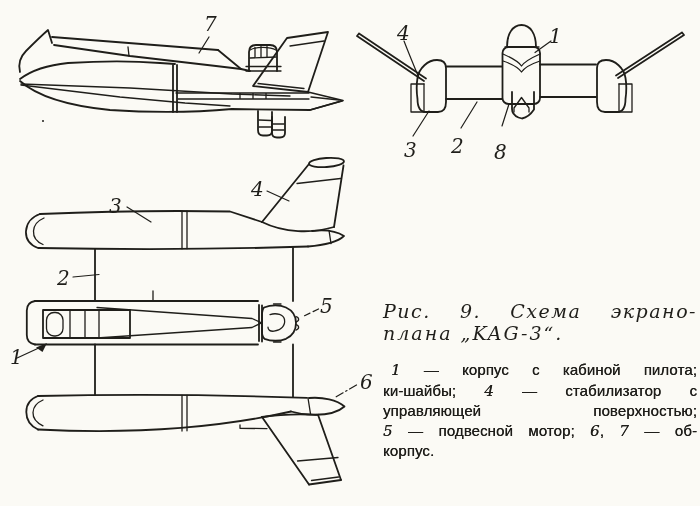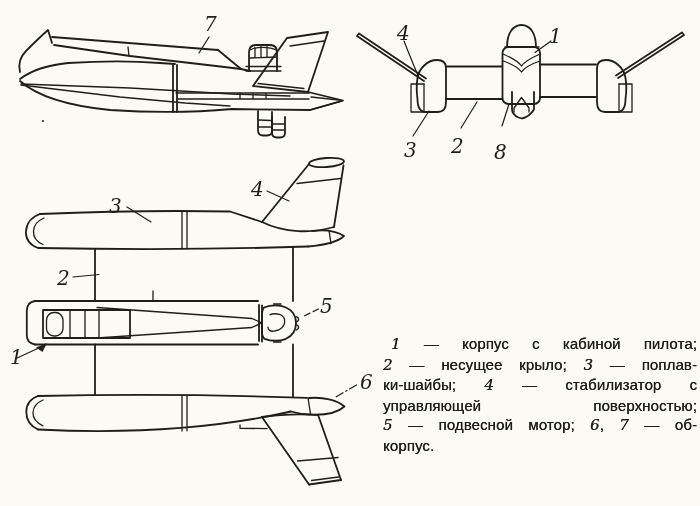--- a/index.html
+++ b/index.html
@@ -15,21 +15,21 @@
   .ink .dashdot { stroke-dasharray:8 3 1.5 3; }
   .ink .fill-ink { fill:var(--ink); stroke:none; }
   .fig-num { font:italic 20px "DejaVu Serif", serif; fill:var(--ink); }
   #side-view  { left:0;   top:0;   width:352px; height:160px; }
   #front-view { left:350px; top:0; width:350px; height:165px; }
   #top-view   { left:0; top:152px; width:398px; height:354px; }
   .caption { position:absolute; left:383px; top:301px; width:314px; color:var(--ink); }
   .cap-title { font:italic 19px/21.5px "DejaVu Serif", serif; }
   .cap-title-line.justify-last { text-align:justify; text-align-last:justify; letter-spacing:1.5px; }
   .cap-title-line.plain { letter-spacing:2px; }
-  .legend { margin-top:33px; font:15px/19.6px "Liberation Sans", sans-serif; letter-spacing:.1px;
+  .legend { margin-top:16px; font:15px/19.6px "Liberation Sans", sans-serif; letter-spacing:.1px;
             text-shadow:.25px 0 0 currentColor; }
   .legend-line { text-align:justify; text-align-last:justify; }
   .legend-line:last-child { text-align-last:left; }
   .legend-line:first-child { text-indent:8px; }
   .legend-line i { font-family:"DejaVu Serif", serif; font-style:italic; }
 </style>
 </head>
 <body>
 
 <div class="page">
@@ -202,23 +202,26 @@
         <text class="fig-num" x="10" y="364">1</text>
       </g>
       <g>
         <path class="leader dashdot" d="M356.5,385 L335,397.5"></path>
         <text class="fig-num" x="360" y="389">6</text>
       </g>
     </g>
   </svg>
 
   <div class="caption">
+    <div class="cap-title">
+      <div class="cap-title-line justify-last">Рис. 9. Схема экрано-</div>
+      <div class="cap-title-line plain">плана „KAG-3“.</div>
+    </div>
     <div class="legend">
       <div class="legend-line js-richnum"><i>1</i> — корпус с кабиной пилота;</div>
-      <div class="legend-line js-richnum"><i>2</i> — несущее крыло; <i>3</i> — поплав-</div>
       <div class="legend-line js-richnum">ки-шайбы; <i>4</i> — стабилизатор с</div>
       <div class="legend-line js-richnum">управляющей поверхностью;</div>
       <div class="legend-line js-richnum"><i>5</i> — подвесной мотор; <i>6</i>, <i>7</i> — об-</div>
       <div class="legend-line js-richnum">корпус.</div>
     </div>
   </div>
 
 </div>
 
 </body></html>

